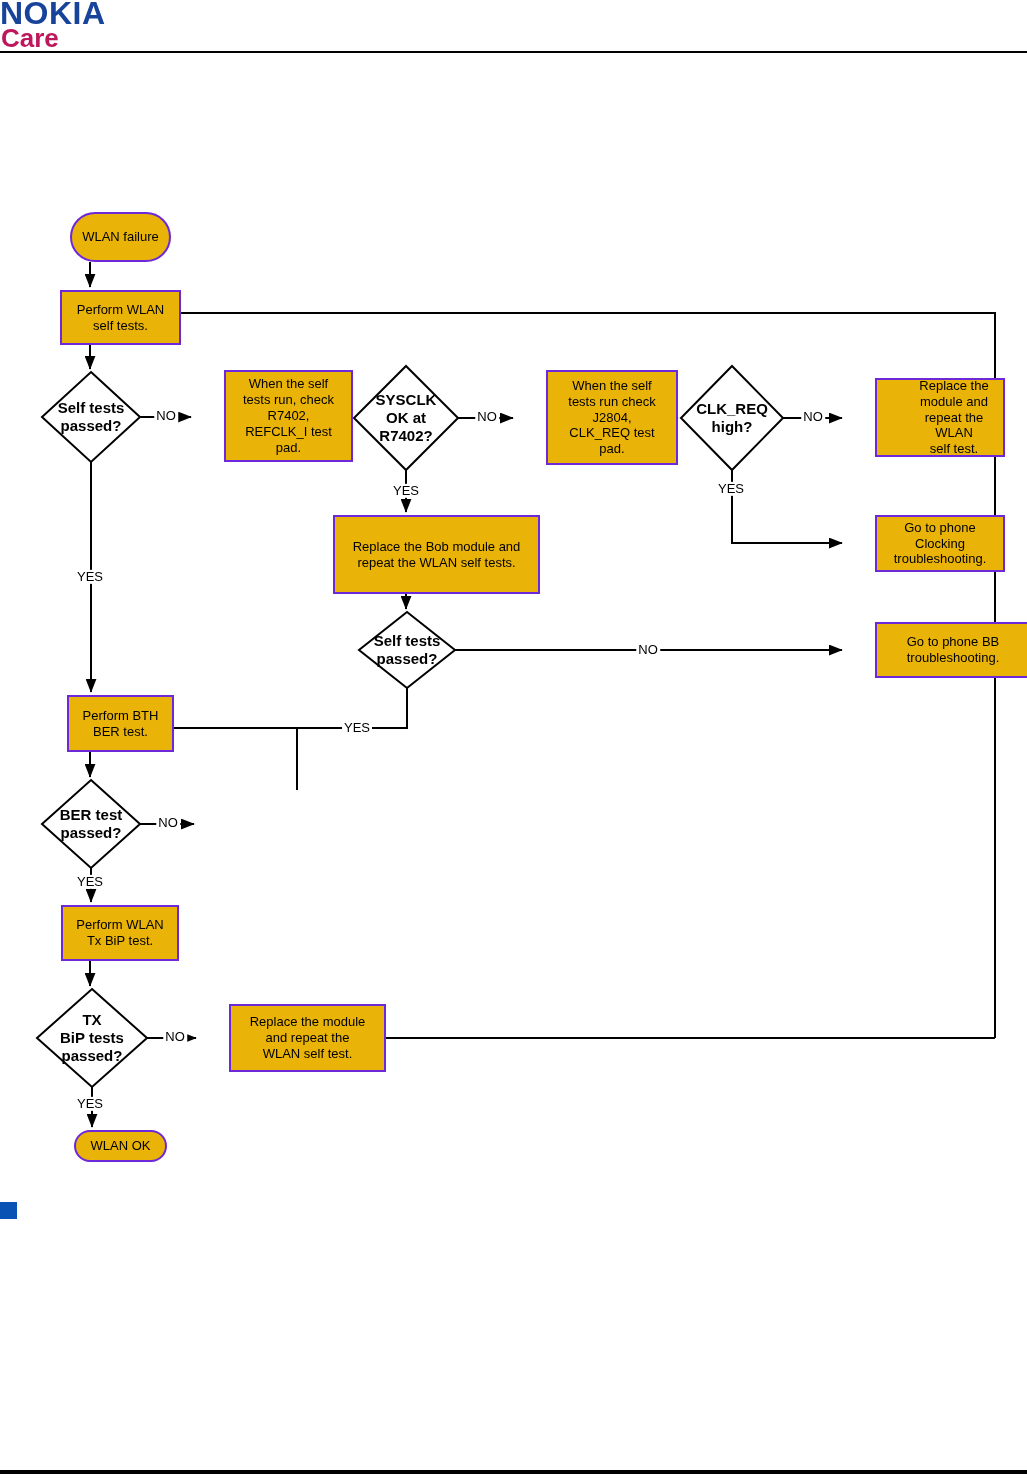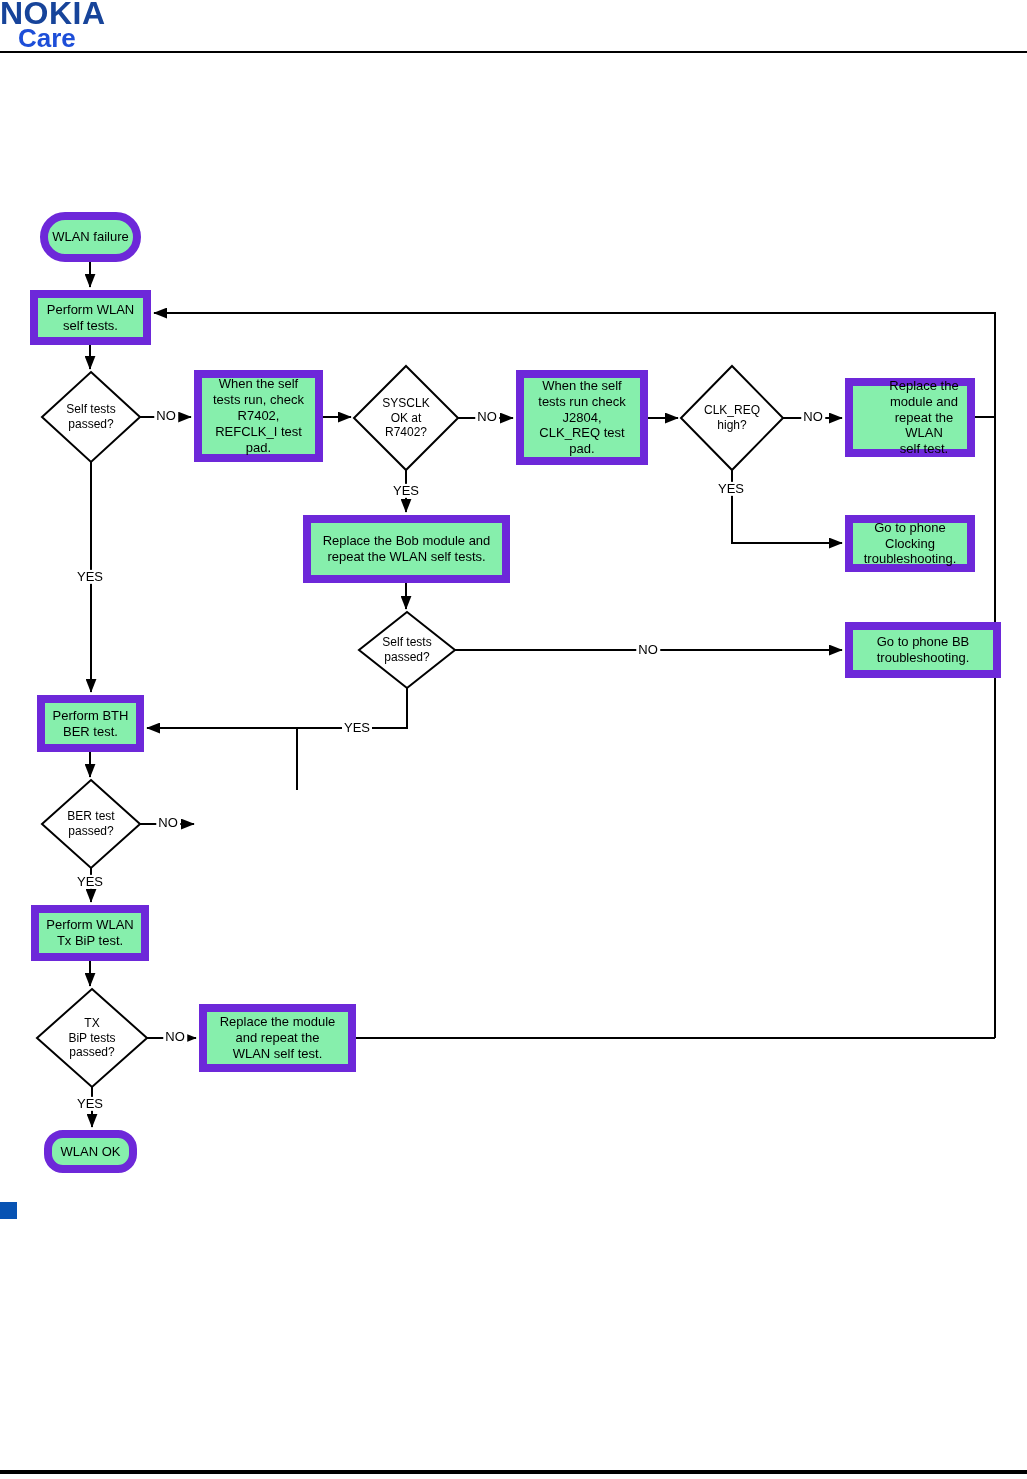--- a/index.html
+++ b/index.html
@@ -6,42 +6,43 @@
   #page {
     position:relative; width:1027px; height:1479px; background:#fff;
     font-family:"Liberation Sans", sans-serif; color:#000; overflow:hidden;
   }
   
   .brand {
     position:absolute; left:0; top:-3px; color:#17449A;
     font-size:32px; font-weight:800; letter-spacing:0.5px; line-height:1;
   }
   .brand-sub {
-    position:absolute; left:18px; top:25px; color:#1d4ed8;
+    position:absolute; left:1px; top:25px; color:#be185d;
     font-size:26px; font-weight:700; line-height:1;
   }
   .rule { position:absolute; left:0; width:1027px; background:#000; }
   .rule-top { top:51px; height:2px; }
   .rule-bottom { top:1470px; height:4px; }
   .blue-square { position:absolute; left:0; top:1202px; width:17px; height:17px; background:#0853B3; }
 
   
   #connectors { position:absolute; left:0; top:0; width:1027px; height:1479px; }
 
   .node {
-    position:absolute; box-sizing:border-box; background:#86efac;
-    border:8px solid #6d28d9; display:flex; align-items:center; justify-content:center;
+    position:absolute; box-sizing:border-box; background:#eab308;
+    border:2px solid #6d28d9; display:flex; align-items:center; justify-content:center;
     text-align:center; white-space:pre-line; font-size:13px; line-height:1.22;
     z-index:2;
+    margin-left:30px;
   }
   .stadium { border-radius:26px; }
   .dtext {
     position:absolute; display:flex; align-items:center; justify-content:center;
-    text-align:center; white-space:pre-line; font-size:12px; line-height:1.22;
-    background:transparent; z-index:2;
+    text-align:center; white-space:pre-line; font-size:15px; line-height:1.22;
+    background:transparent; z-index:2;font-weight:bold;
   }
   .elabel {
     position:absolute; transform:translate(-50%,-50%); background:#fff;
     padding:0 2px; font-size:13px; line-height:1.1; z-index:3;
   }
 </style>
 </head>
 <body>
 
 <div id="page">
@@ -133,38 +134,38 @@
 
   <div class="node" style="left:845px; top:378px; width:130px; height:79px;padding-left:28px;">Replace the
 module and
 repeat the WLAN
 self test.</div>
 
   <div class="node" style="left:845px; top:515px; width:130px; height:57px;">Go to phone
 Clocking
 troubleshooting.</div>
 
-  <div class="node" style="left:303px; top:515px; width:207px; height:68px;">Replace the Bob module and
+  <div class="node" style="left:303px; top:515px; width:207px; height:79px;">Replace the Bob module and
 repeat the WLAN self tests.</div>
 
   <div class="node" style="left:845px; top:622px; width:156px; height:56px;">Go to phone BB
 troubleshooting.</div>
 
   <div class="node" style="left:37px; top:695px; width:107px; height:57px;">Perform BTH
 BER test.</div>
 
 
   <div class="node" style="left:31px; top:905px; width:118px; height:56px;">Perform WLAN
 Tx BiP test.</div>
 
   <div class="node" style="left:199px; top:1004px; width:157px; height:68px;">Replace the module
 and repeat the
 WLAN self test.</div>
 
-  <div class="node stadium" style="left:44px; top:1130px; width:93px; height:43px; border-radius:19px;">WLAN OK</div>
+  <div class="node stadium" style="left:44px; top:1130px; width:93px; height:32px; border-radius:19px;">WLAN OK</div>
 
   <div class="dtext" style="left:42px; top:372px; width:98px; height:90px;">Self tests
 passed?</div>
   <div class="dtext" style="left:354px; top:366px; width:104px; height:104px;">SYSCLK
 OK at
 R7402?</div>
   <div class="dtext" style="left:681px; top:366px; width:102px; height:104px;">CLK_REQ
 high?</div>
   <div class="dtext" style="left:359px; top:612px; width:96px; height:76px;">Self tests
 passed?</div>

